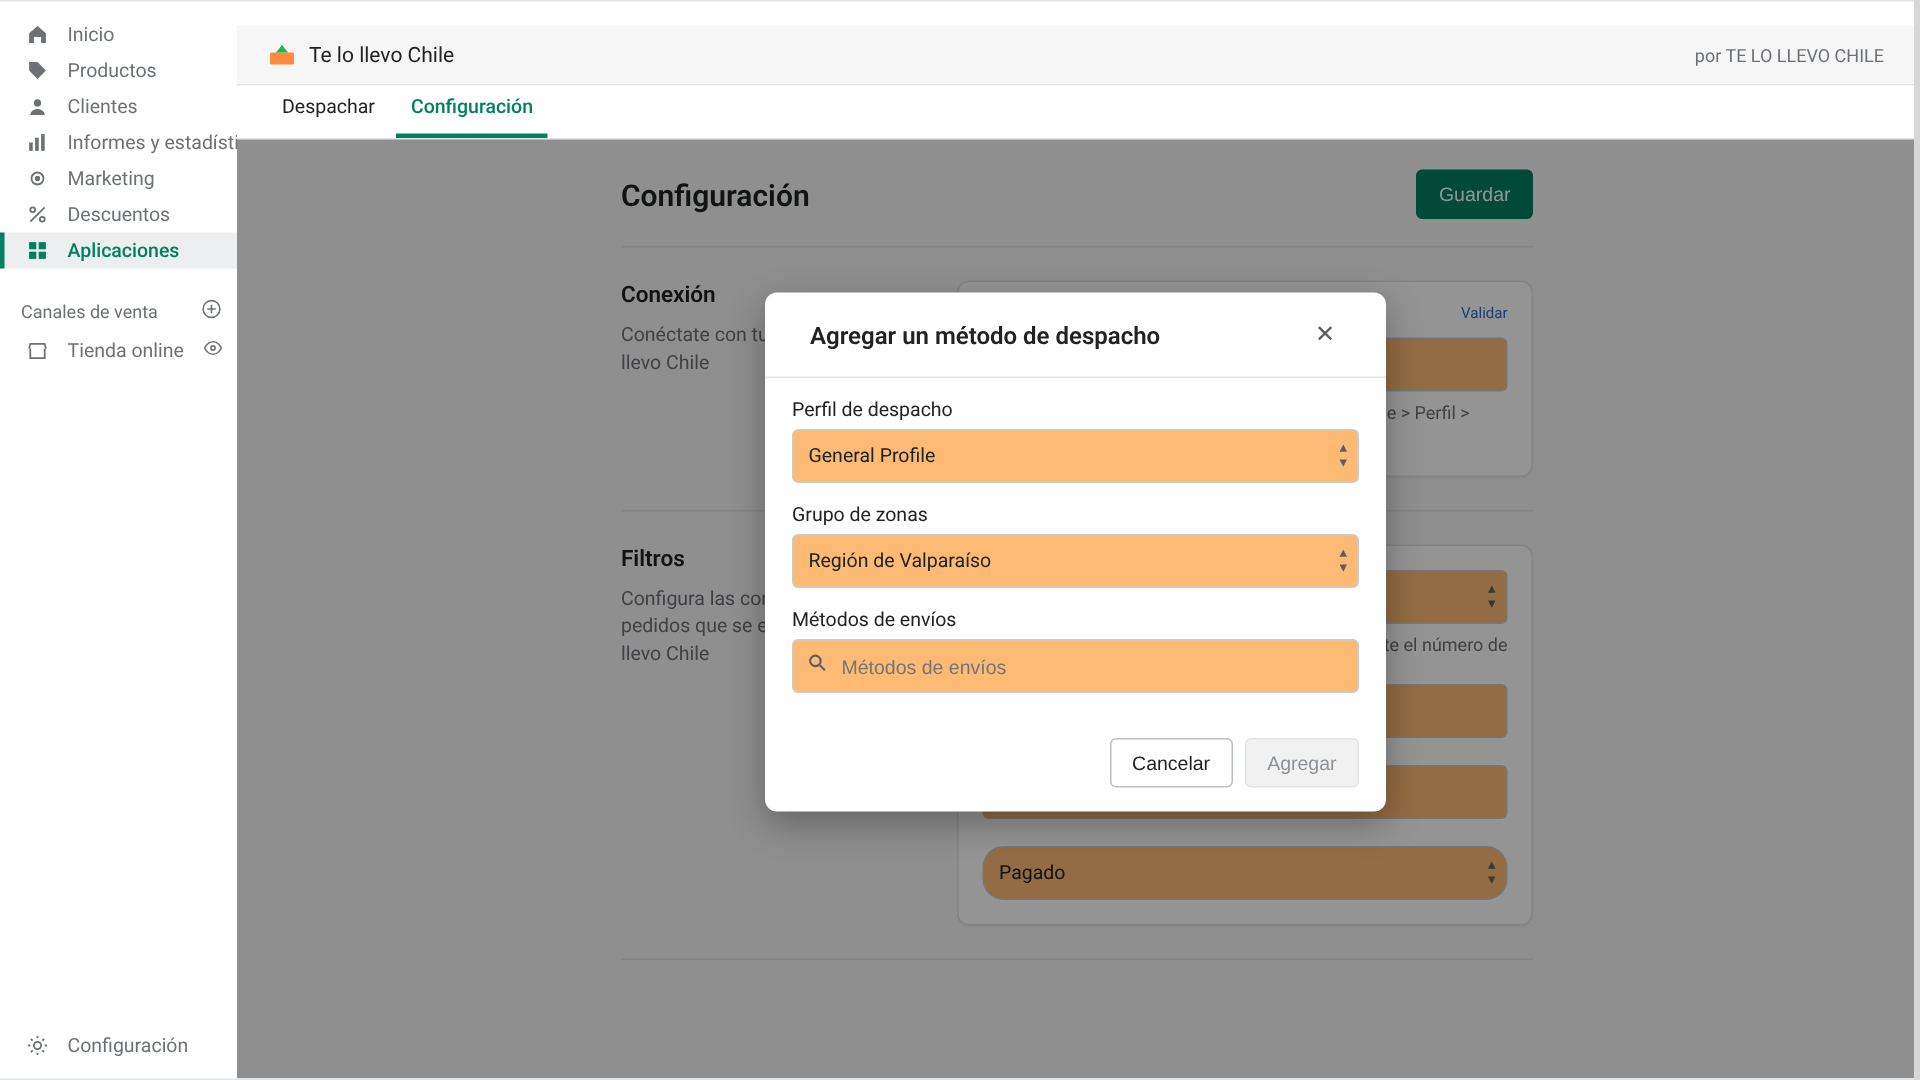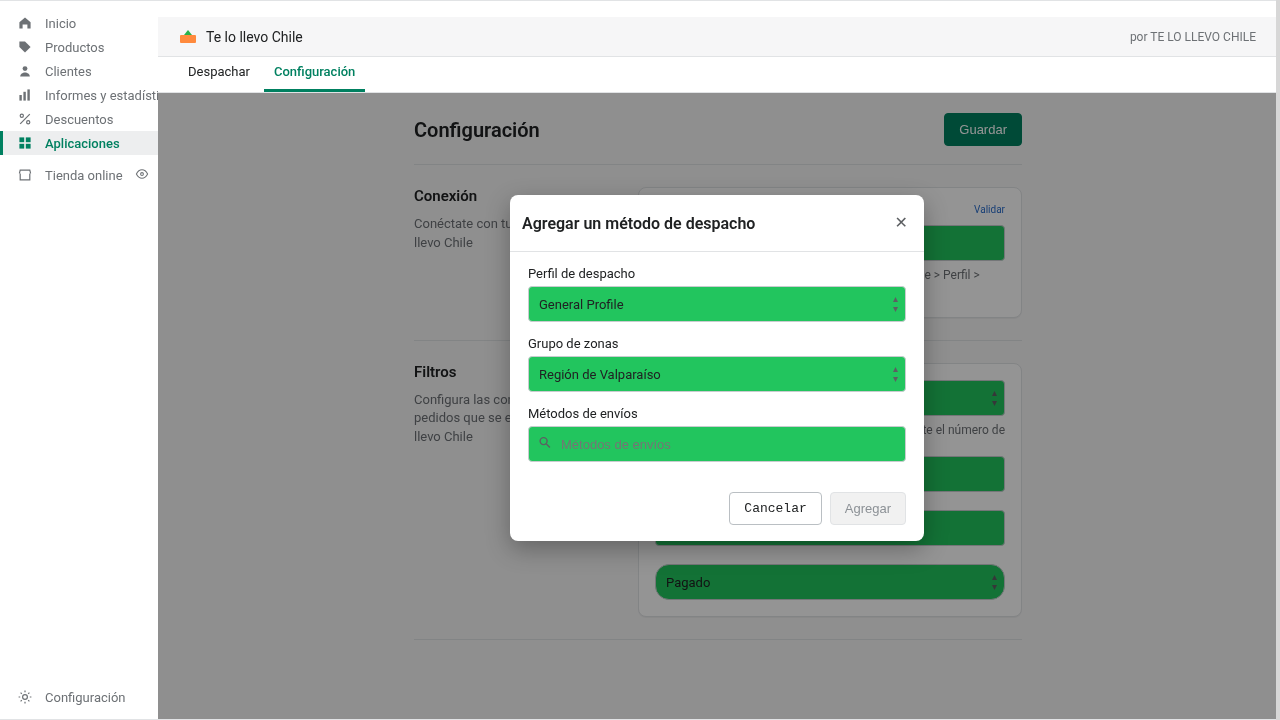--- a/index.html
+++ b/index.html
@@ -33,41 +33,41 @@
   .app-header .by { font-size: 12px; color:#6d7175; }
   .tabs { display:flex; gap: 4px; padding: 0 20px; height: 36px; align-items:flex-end; border-bottom:1px solid #e1e3e5; background:#fff; }
   .tab { padding: 10px 10px; font-size: 13px; color:#202223; cursor:pointer; border-bottom: 3px solid transparent; }
   .tab.active { color:#008060; border-bottom-color:#008060; font-weight:500; }
   .content-wrap { position:absolute; top: 76px; left:0; right:0; bottom:0; overflow: hidden; }
   .content-inner { max-width: 1040px; margin: 0 auto; padding: 20px 16px 40px 16px; }
   .page-head { display:flex; justify-content:space-between; align-items:center; padding: 0 0 18px 0; }
   .page-title { font-size: 20px; font-weight: 600; }
   .btn { border-radius: 4px; padding: 8px 14px; font-size: 13px; cursor:pointer; border:1px solid transparent; }
   .btn-primary { background: #008060; color:#fff; border-color:#008060; }
-  .btn-secondary { background:#fff; border:1px solid #babfc3; color:#202223;font-family:Liberation Mono, monospace; }
+  .btn-secondary { background:#fff; border:1px solid #babfc3; color:#202223; }
   .btn-disabled { background:#f1f1f1; color:#8c9196; border:1px solid #e1e3e5; }
   .section { display:flex; gap: 24px; padding: 22px 0; border-top:1px solid #e1e3e5; }
   .section:first-of-type { border-top: none; padding-top: 4px; }
   .section-left { width: 200px; }
   .section-left h3 { font-size: 15px; font-weight:600; margin-bottom: 10px; color:#202223; }
   .section-left p { font-size:13px; line-height:1.45; color:#6d7175; }
   .section-right { flex:1; }
   .card { background:#fff; border:1px solid #e1e3e5; border-radius:8px; padding:16px; box-shadow: 0 1px 0 rgba(0,0,0,0.04); }
   .form-row { margin-bottom: 18px; }
   .form-row:last-child { margin-bottom:0; }
   .form-label { display:flex; justify-content:space-between; font-size:13px; margin-bottom:6px; color:#202223; }
   .form-link { color:#2c6ecb; font-size:10px; cursor:pointer; }
-  .input, .select { width:100%; height:36px; border:1px solid #c9cccf; border-radius:4px; padding: 0 10px; font-size:13px; background:#22c55e; color:#202223; }
+  .input, .select { width:100%; height:36px; border:1px solid #c9cccf; border-radius:4px; padding: 0 10px; font-size:13px; background:#fdba74; color:#202223; }
   .select-wrap { position:relative; }
   .select-wrap .caret { position:absolute; right:8px; top:50%; transform:translateY(-50%); color:#5c5f62; font-size:10px; line-height:1; pointer-events:none; display:flex; flex-direction:column; gap:1px;}
   .help-text { font-size: 12px; color:#6d7175; margin-top:6px; line-height:1.4;}
   
   .overlay { position:absolute; top:76px; left:0; right:0; bottom:0; background: rgba(0,0,0,0.42); }
   .modal { position:absolute; width: 414px; background:#fff; border-radius:8px; box-shadow: 0 8px 24px rgba(0,0,0,0.3); left: 50%; top: 50%; transform: translate(-50%, -50%); }
-  .modal-head { display:flex; justify-content:space-between; align-items:center; padding: 16px 12px; border-bottom:1px solid #e1e3e5;}
+  .modal-head { display:flex; justify-content:space-between; align-items:center; padding: 16px 30px; border-bottom:1px solid #e1e3e5;}
   .modal-head h2 { font-size:16px; font-weight:600; }
   .modal-body { padding: 14px 18px 6px 18px; }
   .modal-body .form-row { margin-bottom: 14px; }
   .modal-body label { display:block; font-size:13px; margin-bottom:5px; color:#202223;}
   .modal-footer { display:flex; justify-content:flex-end; gap: 8px; padding: 10px 18px 16px 18px; }
   .search-wrap { position:relative; }
   .search-wrap .search-icon { position:absolute; left:10px; top:50%; transform:translateY(-50%); color:#5c5f62; }
   .search-wrap input { padding-left: 32px; }
   .close-x { cursor:pointer; color:#5c5f62; font-size:16px; line-height:1; padding:4px; }
   
@@ -116,40 +116,58 @@
                 <rect x="3" y="10" width="3" height="7"></rect>
                 <rect x="8" y="6" width="3" height="11"></rect>
                 <rect x="13" y="3" width="3" height="14"></rect>
               </svg>
             </span>
           <span class="lbl">Informes y estadísticas</span>
         </div>
         <div class="nav-item">
           <span class="icon">
               <svg class="mono-icon" viewBox="0 0 20 20" fill="none" stroke="currentColor" stroke-width="1.5">
+                <circle cx="10" cy="10" r="5"></circle>
+                <circle cx="10" cy="10" r="1.5" fill="currentColor"></circle>
+              </svg>
+            </span>
+          <span class="lbl">Marketing</span>
+        </div>
+        <div class="nav-item">
+          <span class="icon">
+              <svg class="mono-icon" viewBox="0 0 20 20" fill="none" stroke="currentColor" stroke-width="1.5">
                 <path d="M4 16L16 4"></path>
                 <circle cx="6" cy="6" r="2"></circle>
                 <circle cx="14" cy="14" r="2"></circle>
               </svg>
             </span>
           <span class="lbl">Descuentos</span>
         </div>
         <div class="nav-item active">
           <span class="icon">
               <svg class="mono-icon" viewBox="0 0 20 20" fill="currentColor">
                 <rect x="3" y="3" width="6" height="6"></rect>
                 <rect x="11" y="3" width="6" height="6"></rect>
                 <rect x="3" y="11" width="6" height="6"></rect>
                 <rect x="11" y="11" width="6" height="6"></rect>
               </svg>
             </span>
           <span class="lbl">Aplicaciones</span>
         </div>
       </div>
 
+      <div class="nav-sep-label">
+        <span>Canales de venta</span>
+        <span style="cursor:pointer;">
+          <svg width="14" height="14" viewBox="0 0 20 20" fill="none" stroke="currentColor" stroke-width="1.5">
+              <circle cx="10" cy="10" r="8"></circle>
+              <path d="M10 6v8M6 10h8"></path>
+            </svg>
+        </span>
+      </div>
       <div class="nav-item" style="justify-content:space-between;">
         <span style="display:flex;align-items:center;gap:12px;">
           <span class="icon">
               <svg class="mono-icon" viewBox="0 0 20 20" fill="none" stroke="currentColor" stroke-width="1.5">
                 <path d="M3 8l1-4h12l1 4M4 8v8h12V8"></path>
               </svg>
             </span>
           <span class="lbl">Tienda online</span>
         </span>
         <span><svg width="14" height="14" viewBox="0 0 20 20" fill="none" stroke="currentColor" stroke-width="1.5">

